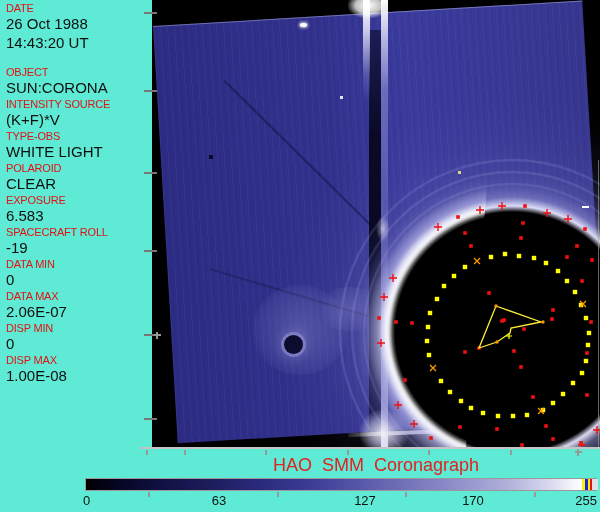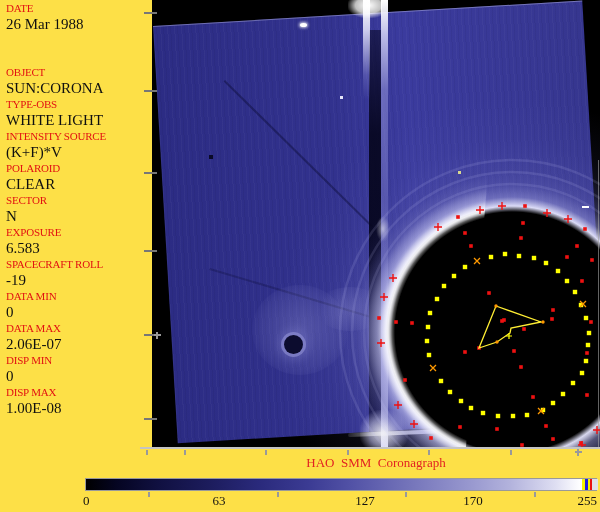--- a/index.html
+++ b/index.html
@@ -1,17 +1,17 @@
 <!DOCTYPE html>
 <html><head>
 <meta charset="utf-8">
 <style>
   html,body{margin:0;padding:0;background:#fff}
-  .scene{position:relative;width:600px;height:512px;background:#fde047;overflow:hidden;
-         font-family:Liberation Serif, serif}
+  .scene{position:relative;width:600px;height:512px;background:#5eead4;overflow:hidden;
+         font-family:Liberation Sans, sans-serif}
   .scene *{position:absolute;box-sizing:border-box}
 
   
   #fields{left:6px;top:2px;width:146px;height:447px}
   .frow{position:relative;height:32px;width:146px}
   .flabel{position:relative;font-size:11px;line-height:13px;color:#e21212;white-space:pre;letter-spacing:-0.2px}
   .fvalue{position:relative;font-size:15px;line-height:18px;color:#101010;white-space:pre}
 
   
   .plot{left:152px;top:0;width:448px;height:447px;background:#000;overflow:hidden}
@@ -58,60 +58,57 @@
   .redge{left:446px;top:160px;width:1px;height:287px;background:rgba(165,165,165,.6)}
   #ov{left:0;top:0;width:448px;height:447px}
 
   
   .axis{left:140px;top:447px;width:460px;height:2px;background:#c4c4c4}
   .btick{width:2px;height:5px;background:#999;top:450px}
   .ltick{width:13px;height:2px;background:#777;left:144px}
   .pbar{background:#999}
 
   
-  .title{left:152px;top:455px;width:448px;text-align:center;font-size:13px;color:#e22222;white-space:pre}
+  .title{left:152px;top:455px;width:448px;text-align:center;font-size:18px;color:#e22222;white-space:pre}
   .cbar{left:85px;top:478px;width:512px;height:13px;border:1px solid #999;
         background:linear-gradient(90deg,#000 0%,#050522 6%,#101040 14%,#1c1c5c 24%,#2a2a7c 34%,#3c3c94 44%,#5252a6 52%,#6a6ab4 60%,#8282c2 68%,#9a9ad0 76%,#b2b2dc 83%,#cacae8 88%,#dedef2 92%,#f2f2fa 95%,#ffffff 97%)}
   .st{top:0;height:100%}
   .clab{top:494px;font-size:13px;line-height:14px;color:#111;white-space:pre}
   #cl0{left:83px}#cl1{left:204px;width:30px;text-align:center}#cl2{left:347px;width:36px;text-align:center}
   #cl3{left:455px;width:36px;text-align:center}#cl4{left:567px;width:30px;text-align:right}
   .mtick{width:2px;height:5px;background:#999;top:492px}
 </style>
 </head>
 <body>
 
 <div class="scene">
 
   <div id="fields">
       <div class="frow">
         <div class="flabel">DATE</div>
-        <div class="fvalue">26 Mar 1988</div>
-      </div>
-      <div class="frow">
+        <div class="fvalue">26 Oct 1988</div>
+      </div>
+      <div class="frow">
+        <div class="fvalue">14:43:20 UT</div>
       </div>
       <div class="frow">
         <div class="flabel">OBJECT</div>
         <div class="fvalue">SUN:CORONA</div>
       </div>
       <div class="frow">
+        <div class="flabel">INTENSITY SOURCE</div>
+        <div class="fvalue">(K+F)*V</div>
+      </div>
+      <div class="frow">
         <div class="flabel">TYPE-OBS</div>
         <div class="fvalue">WHITE LIGHT</div>
       </div>
       <div class="frow">
-        <div class="flabel">INTENSITY SOURCE</div>
-        <div class="fvalue">(K+F)*V</div>
-      </div>
-      <div class="frow">
         <div class="flabel">POLAROID</div>
         <div class="fvalue">CLEAR</div>
-      </div>
-      <div class="frow">
-        <div class="flabel">SECTOR</div>
-        <div class="fvalue">N</div>
       </div>
       <div class="frow">
         <div class="flabel">EXPOSURE</div>
         <div class="fvalue">6.583</div>
       </div>
       <div class="frow">
         <div class="flabel">SPACECRAFT ROLL</div>
         <div class="fvalue">-19</div>
       </div>
       <div class="frow">

